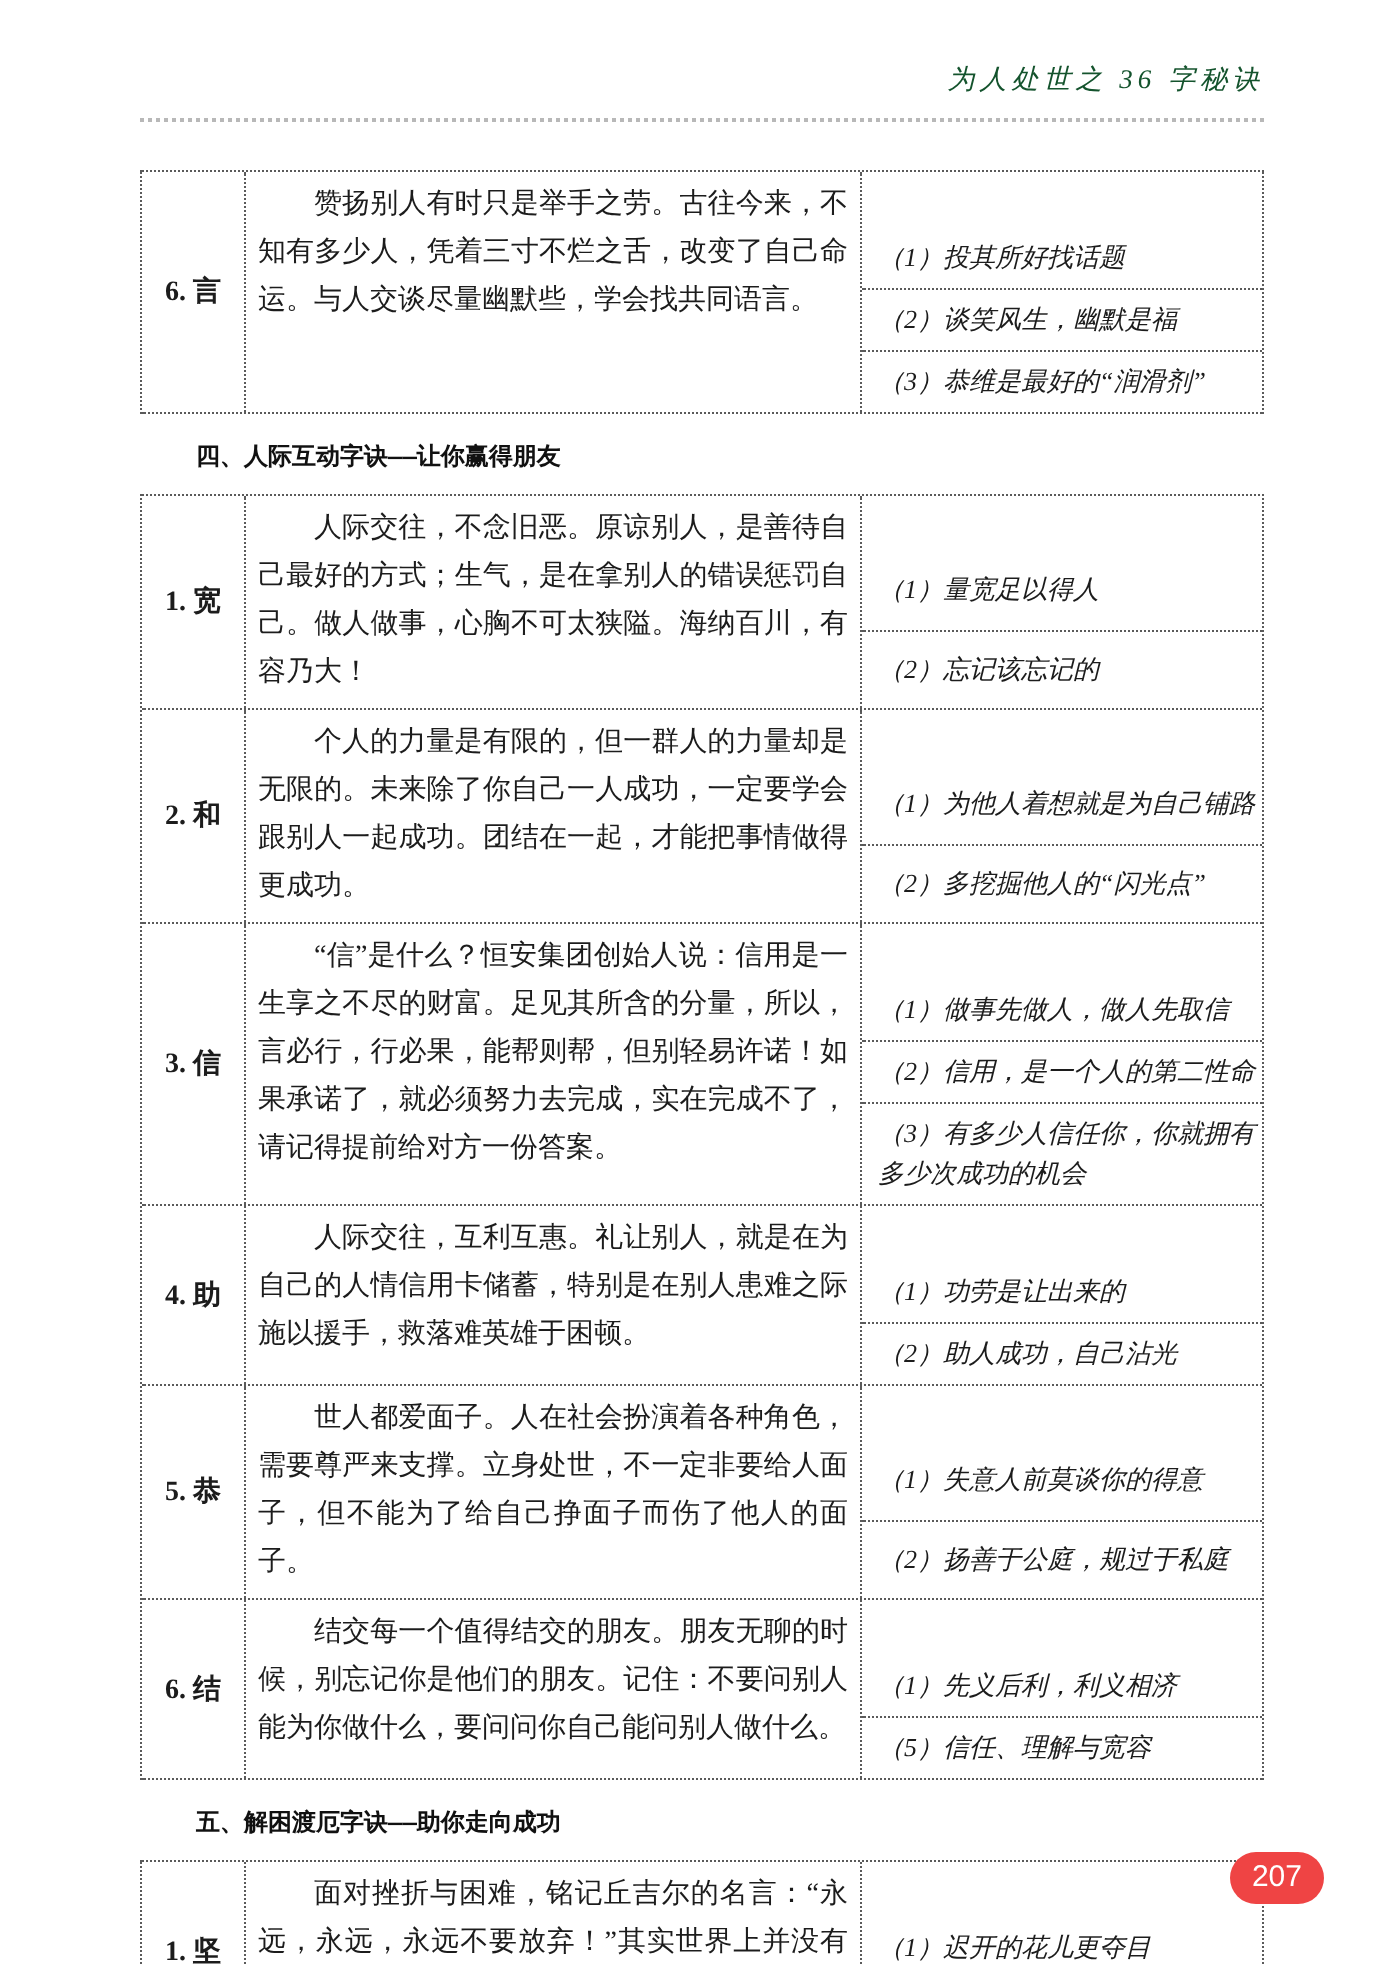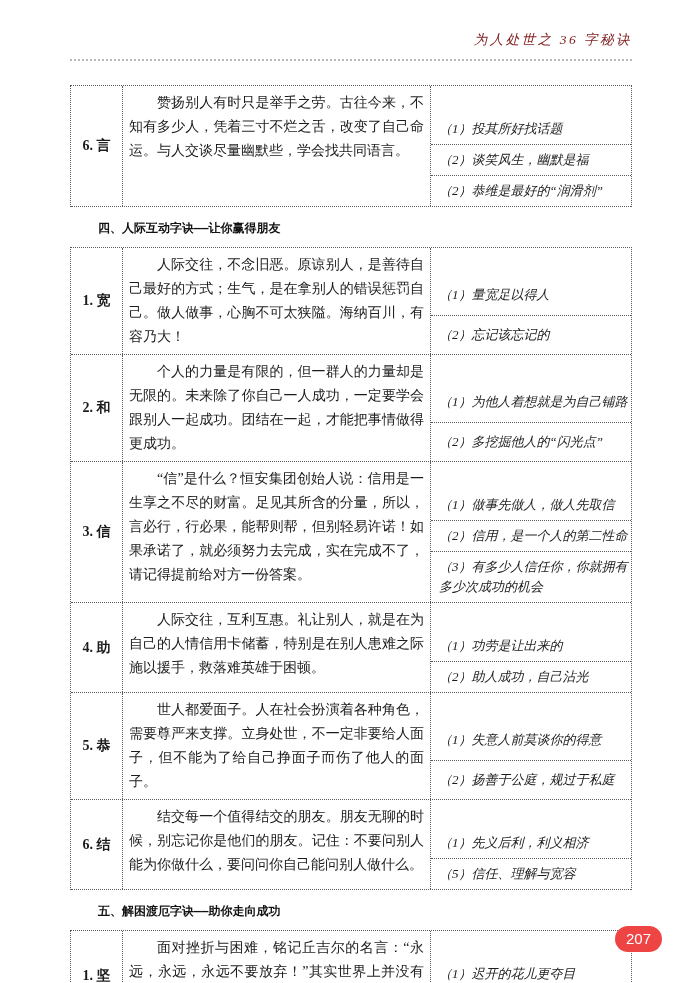--- a/index.html
+++ b/index.html
@@ -14,21 +14,21 @@
     font-family:"Liberation Serif","DejaVu Serif",serif;
     color:#1c1c1c;
     overflow:hidden;
   }
   
   .header-title{
     text-align:right;
     font-style:italic;
     font-size:13.5px;
     letter-spacing:2.5px;
-    color:#7f1d1d;
+    color:#14532d;
     line-height:20px;
   }
   .header-rule{
     border-bottom:2px dotted #b8b8b8;
     margin-top:9px;
   }
   
   #content{margin-top:24px;}
   .section-heading{
     margin:13px 0 10px 28px;
@@ -102,21 +102,21 @@
   <div id="content">
   <section class="section">
 
     <div class="rule-table">
   <div class="rule-row">
     <div class="cell-label">6. 言</div>
     <div class="cell-text">赞扬别人有时只是举手之劳。古往今来，不知有多少人，凭着三寸不烂之舌，改变了自己命运。与人交谈尽量幽默些，学会找共同语言。</div>
     <div class="cell-points">
               <div class="point">（1）投其所好找话题</div>
               <div class="point">（2）谈笑风生，幽默是福</div>
-              <div class="point">（2）恭维是最好的“润滑剂”</div>
+              <div class="point">（3）恭维是最好的“润滑剂”</div>
             </div>
   </div>
 </div>
   </section>
 
   <section class="section">
     <h3 class="section-heading">四、人际互动字诀——让你赢得朋友</h3>
     <div class="rule-table">
   <div class="rule-row">
     <div class="cell-label">1. 宽</div>

